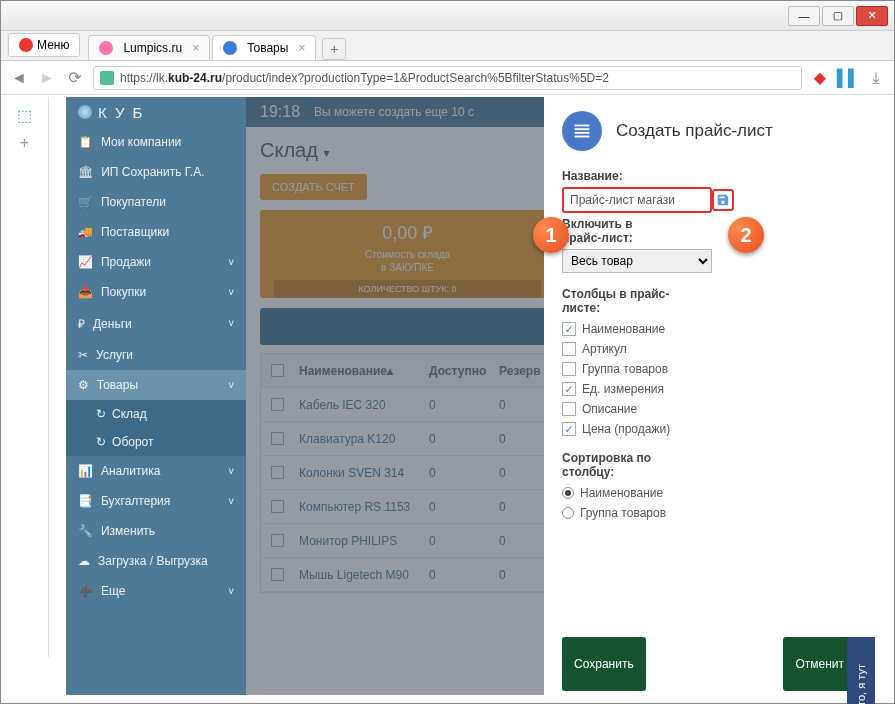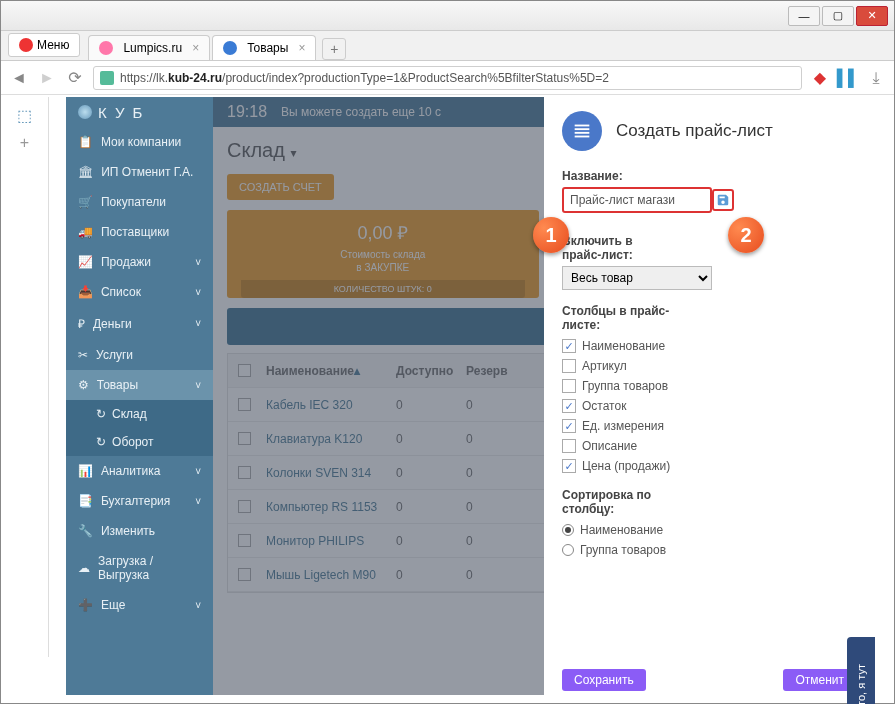--- a/index.html
+++ b/index.html
@@ -26,21 +26,21 @@
 .url-lock { width: 14px; height: 14px; margin-right: 6px; background: #5b9; border-radius: 2px; }
 .url-text b { color: #222; }
 .addr-right { display: flex; gap: 8px; }
 
 .side-strip { position: absolute; left: 0; top: 96px; width: 48px; height: 560px; background: #fff; border-right: 1px solid #ddd; display: flex; flex-direction: column; align-items: center; gap: 8px; padding-top: 8px; }
 .side-strip .ico { width: 20px; height: 20px; color: #69b; font-size: 16px; display: flex; align-items: center; justify-content: center; cursor: pointer; }
 
 .app { position: absolute; left: 65px; right: 20px; top: 96px; bottom: 8px; display: flex; background: #fff; }
 .dim-overlay { position: absolute; inset: 0; background: rgba(20,30,50,0.45); pointer-events: none; }
 
-.sidebar { width: 147px; background: #4e7a97; color: #e8f0f5; font-size: 12px; overflow: hidden; }
+.sidebar { width: 180px; background: #4e7a97; color: #e8f0f5; font-size: 12px; overflow: hidden; }
 .logo { height: 30px; display: flex; align-items: center; gap: 6px; padding: 0 12px; font-size: 15px; letter-spacing: 2px; }
 .logo .disc { width: 14px; height: 14px; border-radius: 50%; background: radial-gradient(#bde,#69b); }
 .nav-item { display: flex; align-items: center; gap: 8px; padding: 8px 12px; cursor: pointer; }
 .nav-item .chev { margin-left: auto; font-size: 10px; }
 .nav-item.active { background: #6b93ab; }
 .nav-sub { background: #3e6a87; padding: 7px 12px 7px 30px; display: flex; align-items: center; gap: 6px; cursor: pointer; }
 
 .main { flex: 1; background: #fff; position: relative; font-size: 12px; color: #555; }
 .topbar { height: 30px; background: #6b93ab; color: #fff; display: flex; align-items: center; padding: 0 14px; gap: 14px; font-size: 12px; }
 .topbar .time { font-size: 16px; font-weight: 300; }
@@ -67,32 +67,32 @@
 .tc-a { width: 70px; color: #888; padding: 0 6px; }
 .tc-b { width: 60px; color: #888; padding: 0 6px; }
 .chk { width: 13px; height: 13px; border: 1px solid #bbb; background: #fff; }
 
 .panel { position: absolute; top: 0; right: 0; bottom: 0; width: 330px; background: #fff; z-index: 10; padding: 14px 18px; font-size: 13px; color: #333; }
 .panel .hd { display: flex; align-items: center; gap: 14px; margin-bottom: 18px; }
 .panel .hd .badge { width: 40px; height: 40px; border-radius: 50%; background: #4a78c9; display: flex; align-items: center; justify-content: center; }
 .panel .hd .badge svg { fill: #fff; }
 .panel .hd .ttl { font-size: 17px; color: #333; }
 .fld-lbl { font-size: 12px; font-weight: bold; color: #444; margin-bottom: 4px; }
-.name-row { display: flex; align-items: center; margin-bottom: 21px; }
+.name-row { display: flex; align-items: center; margin-bottom: 4px; }
 .name-inp { width: 150px; height: 26px; border: 2px solid #d33; border-radius: 3px; padding: 0 6px; font-size: 12px; color: #555; outline: none; }
 .save-ico { width: 22px; height: 22px; border: 2px solid #d33; border-radius: 3px; display: flex; align-items: center; justify-content: center; cursor: pointer; color: #5b9bd5; font-size: 14px; }
 .sel { width: 150px; height: 24px; border: 1px solid #bbb; font-size: 12px; padding: 0 4px; margin-bottom: 14px; }
 .chk-row { display: flex; align-items: center; gap: 6px; padding: 3px 0; font-size: 12px; color: #555; }
 .chk-box { width: 14px; height: 14px; border: 1px solid #aaa; display: flex; align-items: center; justify-content: center; font-size: 11px; color: #4a78c9; cursor: pointer; }
 .chk-box.on::after { content: "✓"; }
 .radio-row { display: flex; align-items: center; gap: 6px; padding: 3px 0; font-size: 12px; color: #555; }
 .rad { width: 12px; height: 12px; border: 1px solid #888; border-radius: 50%; display: flex; align-items: center; justify-content: center; cursor: pointer; }
 .rad.on::after { content: ""; width: 6px; height: 6px; border-radius: 50%; background: #444; }
 .panel-actions { position: absolute; left: 18px; right: 18px; bottom: 4px; display: flex; justify-content: space-between; }
-.pbtn { background: #8b5cf6; color: #fff; padding: 4px 12px; font-size: 12px; border-radius: 3px; cursor: pointer; }
+.pbtn { background: #14532d; color: #fff; padding: 20px 12px; font-size: 12px; border-radius: 3px; cursor: pointer; }
 
 .marker { position: absolute; width: 36px; height: 36px; border-radius: 50%; background: radial-gradient(circle at 30% 30%, #ff8a50, #e74c1e); color: #fff; font-size: 20px; font-weight: bold; display: flex; align-items: center; justify-content: center; box-shadow: 0 2px 4px rgba(0,0,0,0.4); z-index: 40; }
 
 .feedback-tab { position: absolute; right: -1px; top: 540px; width: 28px; height: 130px; background: #2f4a7a; color: #fff; font-size: 11px; display: flex; align-items: center; justify-content: center; writing-mode: vertical-rl; transform: rotate(180deg); border-radius: 0 4px 4px 0; z-index: 30; cursor: pointer; }
 </style>
 </head>
 <body>
 
 <div class="window">
 
@@ -150,38 +150,38 @@
         <span class="disc"></span>
         <span>К У Б</span>
       </div>
       <div id="nav-host">
           <div class="nav-item">
             <span>📋</span>
             <span>Мои компании</span>
           </div>
           <div class="nav-item">
             <span>🏛</span>
-            <span>ИП Отменит Г.А.</span>
+            <span>ИП Сохранить Г.А.</span>
           </div>
           <div class="nav-item">
             <span>🛒</span>
             <span>Покупатели</span>
           </div>
           <div class="nav-item">
             <span>🚚</span>
             <span>Поставщики</span>
           </div>
           <div class="nav-item">
             <span>📈</span>
             <span>Продажи</span>
             <span class="chev">˅</span>
           </div>
           <div class="nav-item">
             <span>📥</span>
-            <span>Список</span>
+            <span>Покупки</span>
             <span class="chev">˅</span>
           </div>
           <div class="nav-item">
             <span>₽</span>
             <span>Деньги</span>
             <span class="chev">˅</span>
           </div>
           <div class="nav-item">
             <span>✂</span>
             <span>Услуги</span>
@@ -353,24 +353,20 @@
           <div class="chk-row">
             <span class="chk-box "></span>
             <span>Артикул</span>
           </div>
           <div class="chk-row">
             <span class="chk-box "></span>
             <span>Группа товаров</span>
           </div>
           <div class="chk-row">
             <span class="chk-box on"></span>
-            <span>Остаток</span>
-          </div>
-          <div class="chk-row">
-            <span class="chk-box on"></span>
             <span>Ед. измерения</span>
           </div>
           <div class="chk-row">
             <span class="chk-box "></span>
             <span>Описание</span>
           </div>
           <div class="chk-row">
             <span class="chk-box on"></span>
             <span>Цена (продажи)</span>
           </div>

